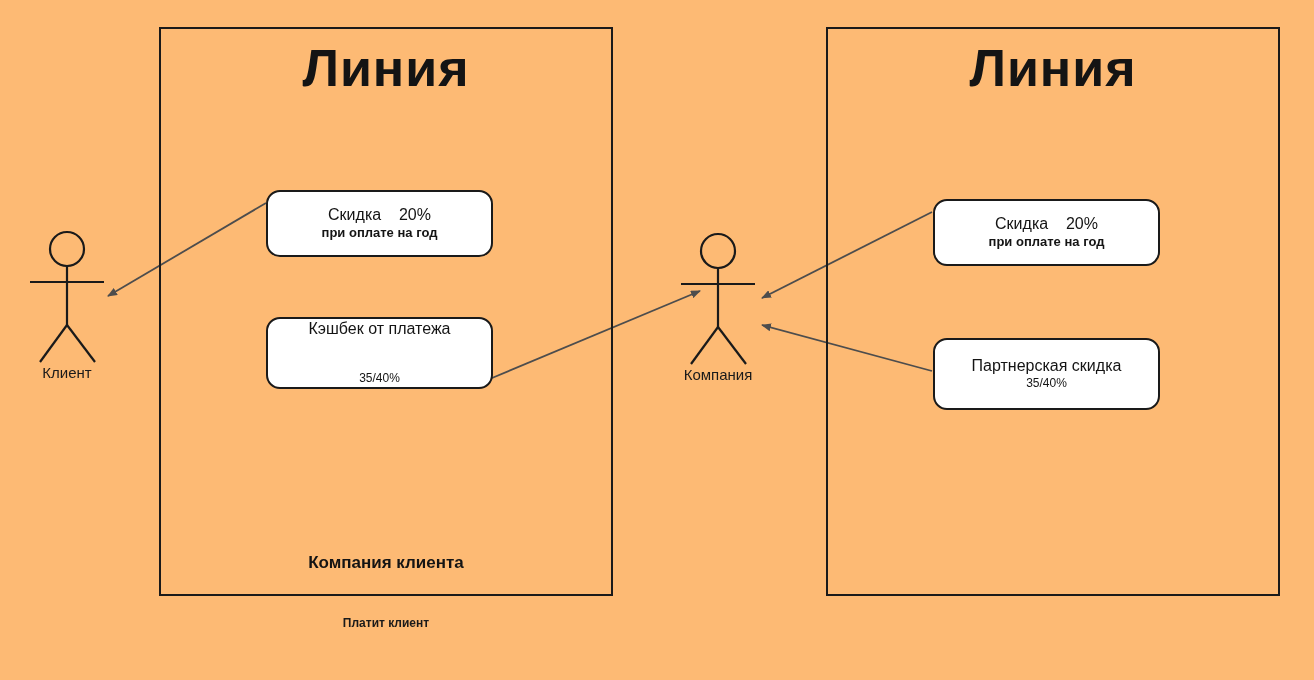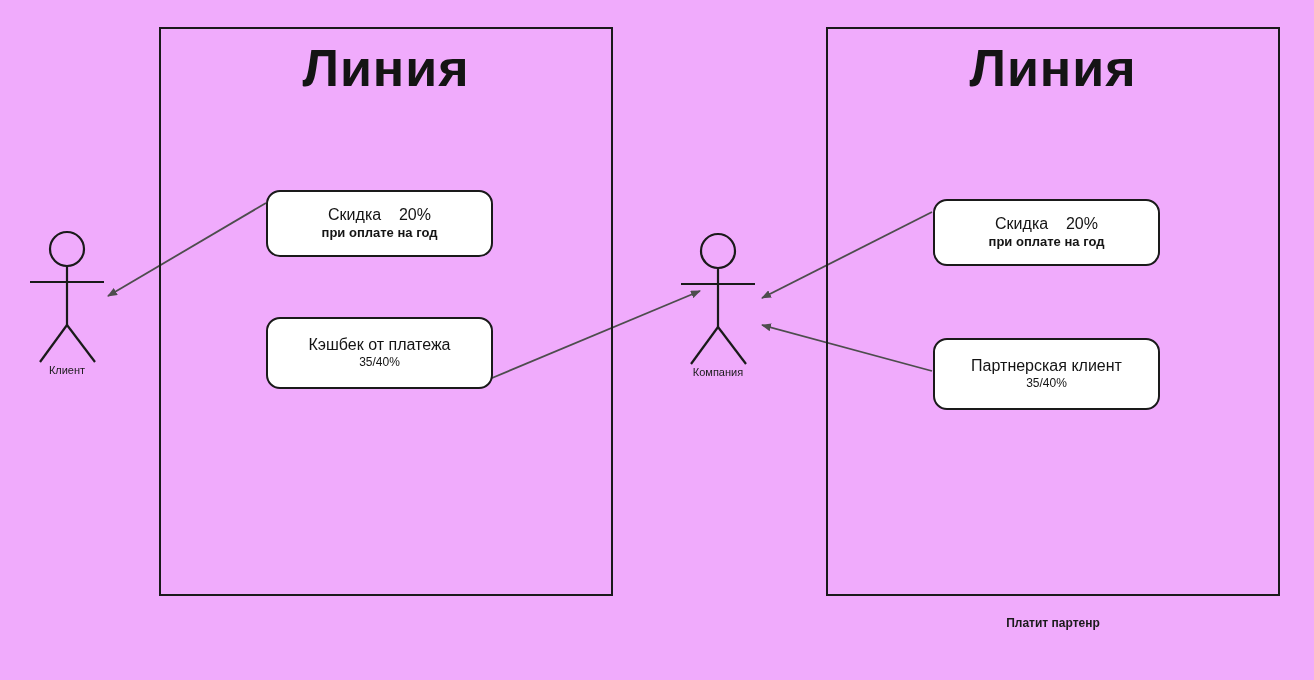--- a/index.html
+++ b/index.html
@@ -9,21 +9,21 @@
   }
   body {
     font-family: "Liberation Sans", sans-serif;
     color: #1a1a1a;
   }
   #canvas {
     position: relative;
     width: 1314px;
     height: 680px;
     overflow: hidden;
-    background: #f0abfc;
+    background: #fdba74;
   }
   .svg-layer {
     position: absolute;
     left: 0;
     top: 0;
     width: 1314px;
     height: 680px;
     pointer-events: none;
   }
   .frame {
@@ -54,21 +54,21 @@
   .caption {
     position: absolute;
     text-align: center;
     font-size: 12px;
     font-weight: bold;
     color: #1a1a1a;
   }
   .actor-label {
     position: absolute;
     text-align: center;
-    font-size: 11px;
+    font-size: 15px;
     color: #1a1a1a;
     width: 120px;
   }
   .note {
     position: absolute;
     box-sizing: border-box;
     border: 2px solid #1a1a1a;
     border-radius: 14px;
     background: #ffffff;
     display: flex;
@@ -128,41 +128,42 @@
 
     <line x1="492" y1="378" x2="700" y2="291" stroke="#4d4d4d" stroke-width="1.8" marker-end="url(#arrowhead)"></line>
 
     <line x1="932" y1="212" x2="762" y2="298" stroke="#4d4d4d" stroke-width="1.8" marker-end="url(#arrowhead)"></line>
 
     <line x1="932" y1="371" x2="762" y2="325" stroke="#4d4d4d" stroke-width="1.8" marker-end="url(#arrowhead)"></line>
   </svg>
 
   <div class="frame" style="left:159px; top:27px; width:454px; height:569px;"></div>
   <div class="frame-title" style="left:159px; top:38px; width:454px;">Линия</div>
+  <div class="frame-footer" style="left:159px; top:553px; width:454px;">Компания клиента</div>
+  <div class="caption" style="left:159px; top:616px; width:454px;">Платит клиент</div>
 
   <div class="frame" style="left:826px; top:27px; width:454px; height:569px;"></div>
   <div class="frame-title" style="left:826px; top:38px; width:454px;">Линия</div>
-  <div class="caption" style="left:826px; top:616px; width:454px;">Платит партенр</div>
 
   <div class="actor-label" style="left:7px; top:364px;">Клиент</div>
   <div class="actor-label" style="left:658px; top:366px;">Компания</div>
 
   <div class="note" style="left:266px; top:190px; width:227px; height:67px;">
     <div class="line1">Скидка    20%</div>
     <div class="line2">при оплате на год</div>
   </div>
 
-  <div class="note plain" style="left:266px; top:317px; width:227px; height:72px;">
+  <div class="note plain" style="left:266px; top:317px; width:227px; height:72px;justify-content:space-between;">
     <div class="line1">Кэшбек от платежа</div>
     <div class="line2">35/40%</div>
   </div>
 
   <div class="note" style="left:933px; top:199px; width:227px; height:67px;">
     <div class="line1">Скидка    20%</div>
     <div class="line2">при оплате на год</div>
   </div>
 
   <div class="note plain" style="left:933px; top:338px; width:227px; height:72px;">
-    <div class="line1">Партнерская клиент</div>
+    <div class="line1">Партнерская скидка</div>
     <div class="line2">35/40%</div>
   </div>
 
 </div>
 
 </body></html>

